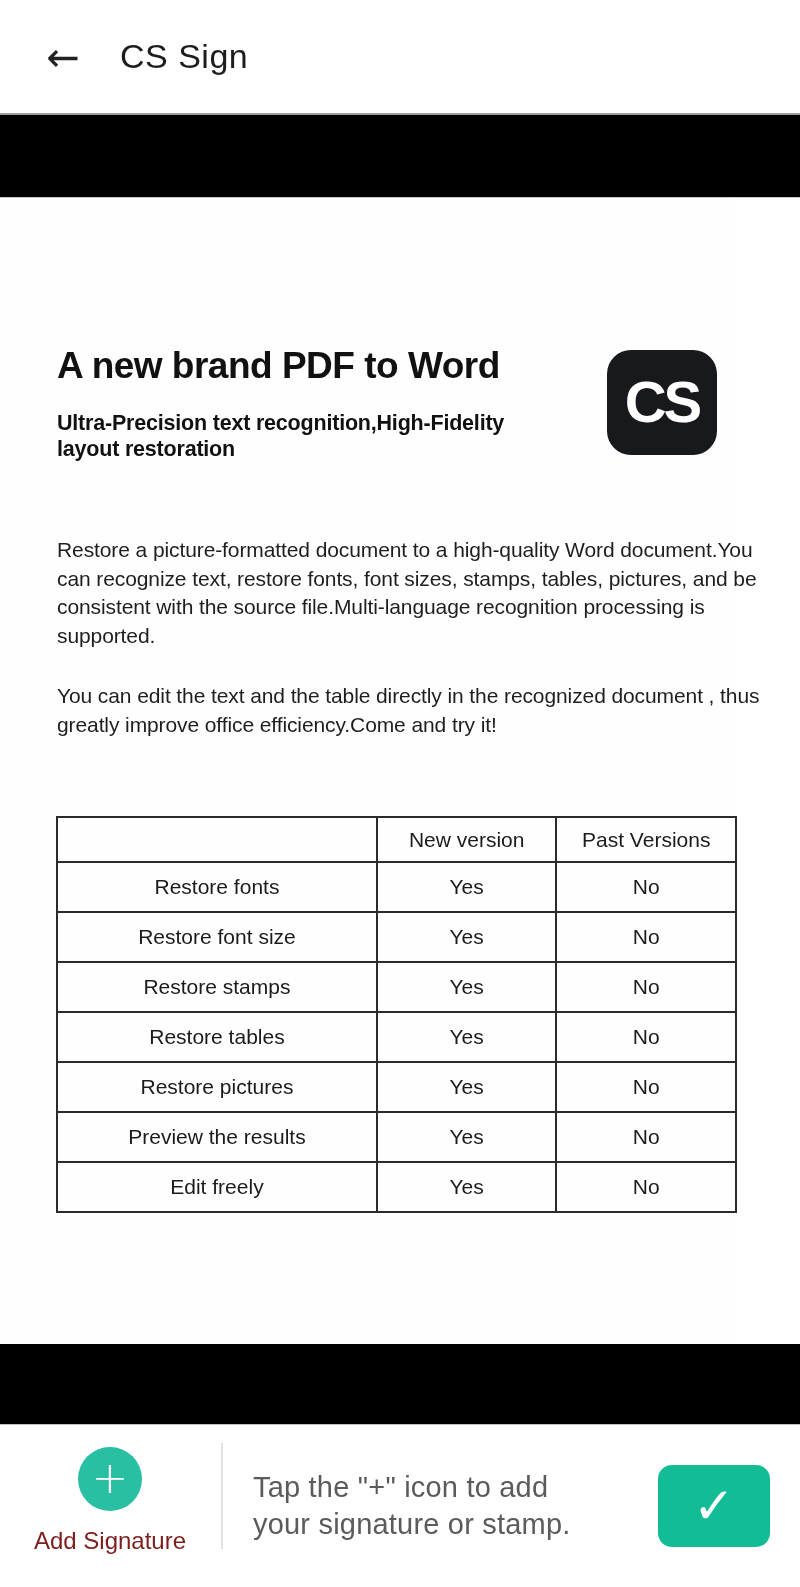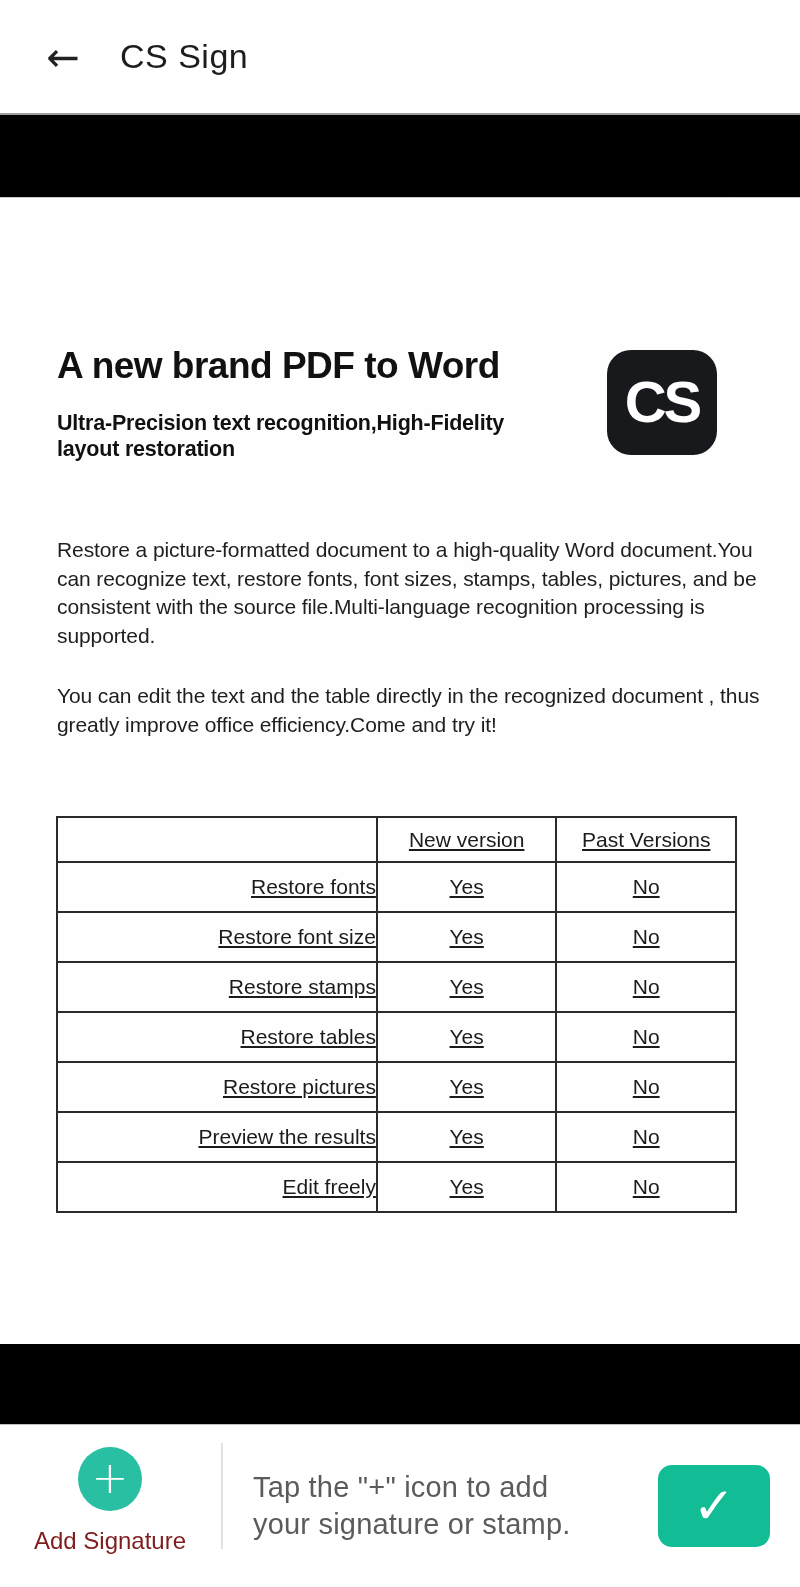--- a/index.html
+++ b/index.html
@@ -64,24 +64,24 @@
     position:absolute;left:57px;top:484px;width:710px;font-size:21px;line-height:28.5px;
     letter-spacing:-0.1px;
   }
   .doc-table{
     position:absolute;left:56px;top:618px;width:681px;border-collapse:collapse;
     font-size:21px;color:#1b1b1b;
   }
   .doc-table td{
     border:2px solid #2b2b2b;text-align:center;vertical-align:middle;
   }
-  .doc-table tr{height:50px;text-decoration:underline;}
+  .doc-table tr{height:50px;}
   .doc-table tr.head-row{height:45px;}
   .doc-table td.feat{
-    width:321px;text-align:right;
+    width:321px;text-align:center;
   }
   .doc-table td.col-new{width:180px;}
   .doc-table td.col-past{width:180px;margin-left:48px;}
   
   .toolbar{
     position:relative;width:800px;height:162px;background:#fff;
   }
   .add-sig{
     position:absolute;left:10px;top:0;width:200px;height:162px;border:none;
     background:transparent;cursor:pointer;padding:0;

